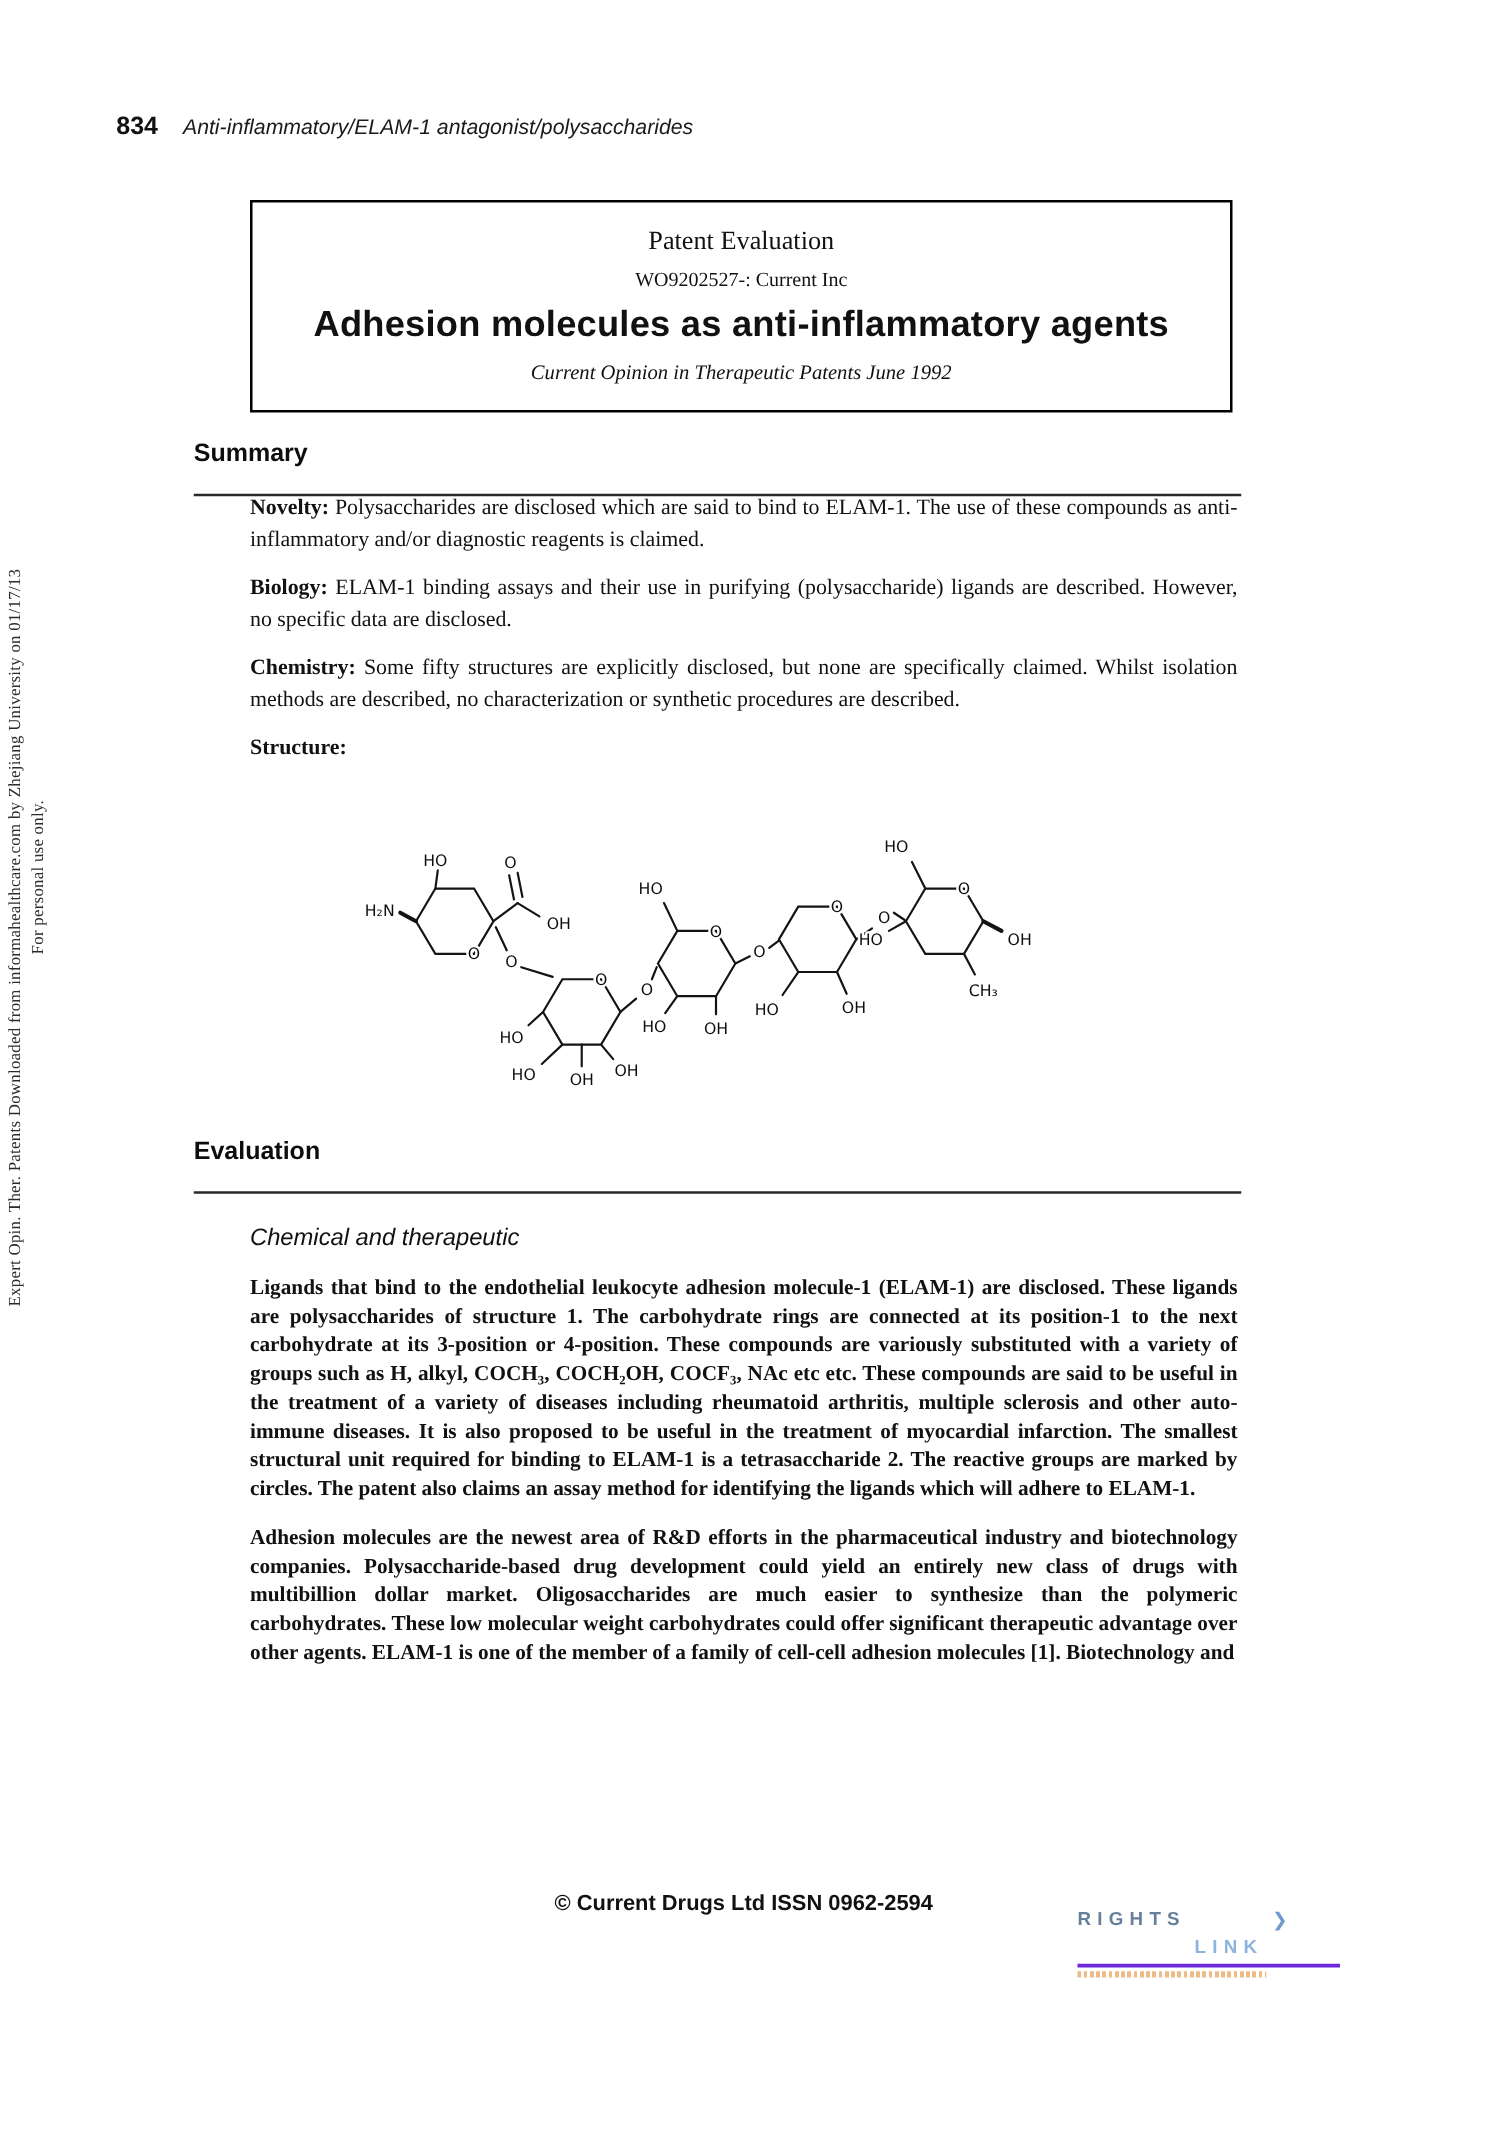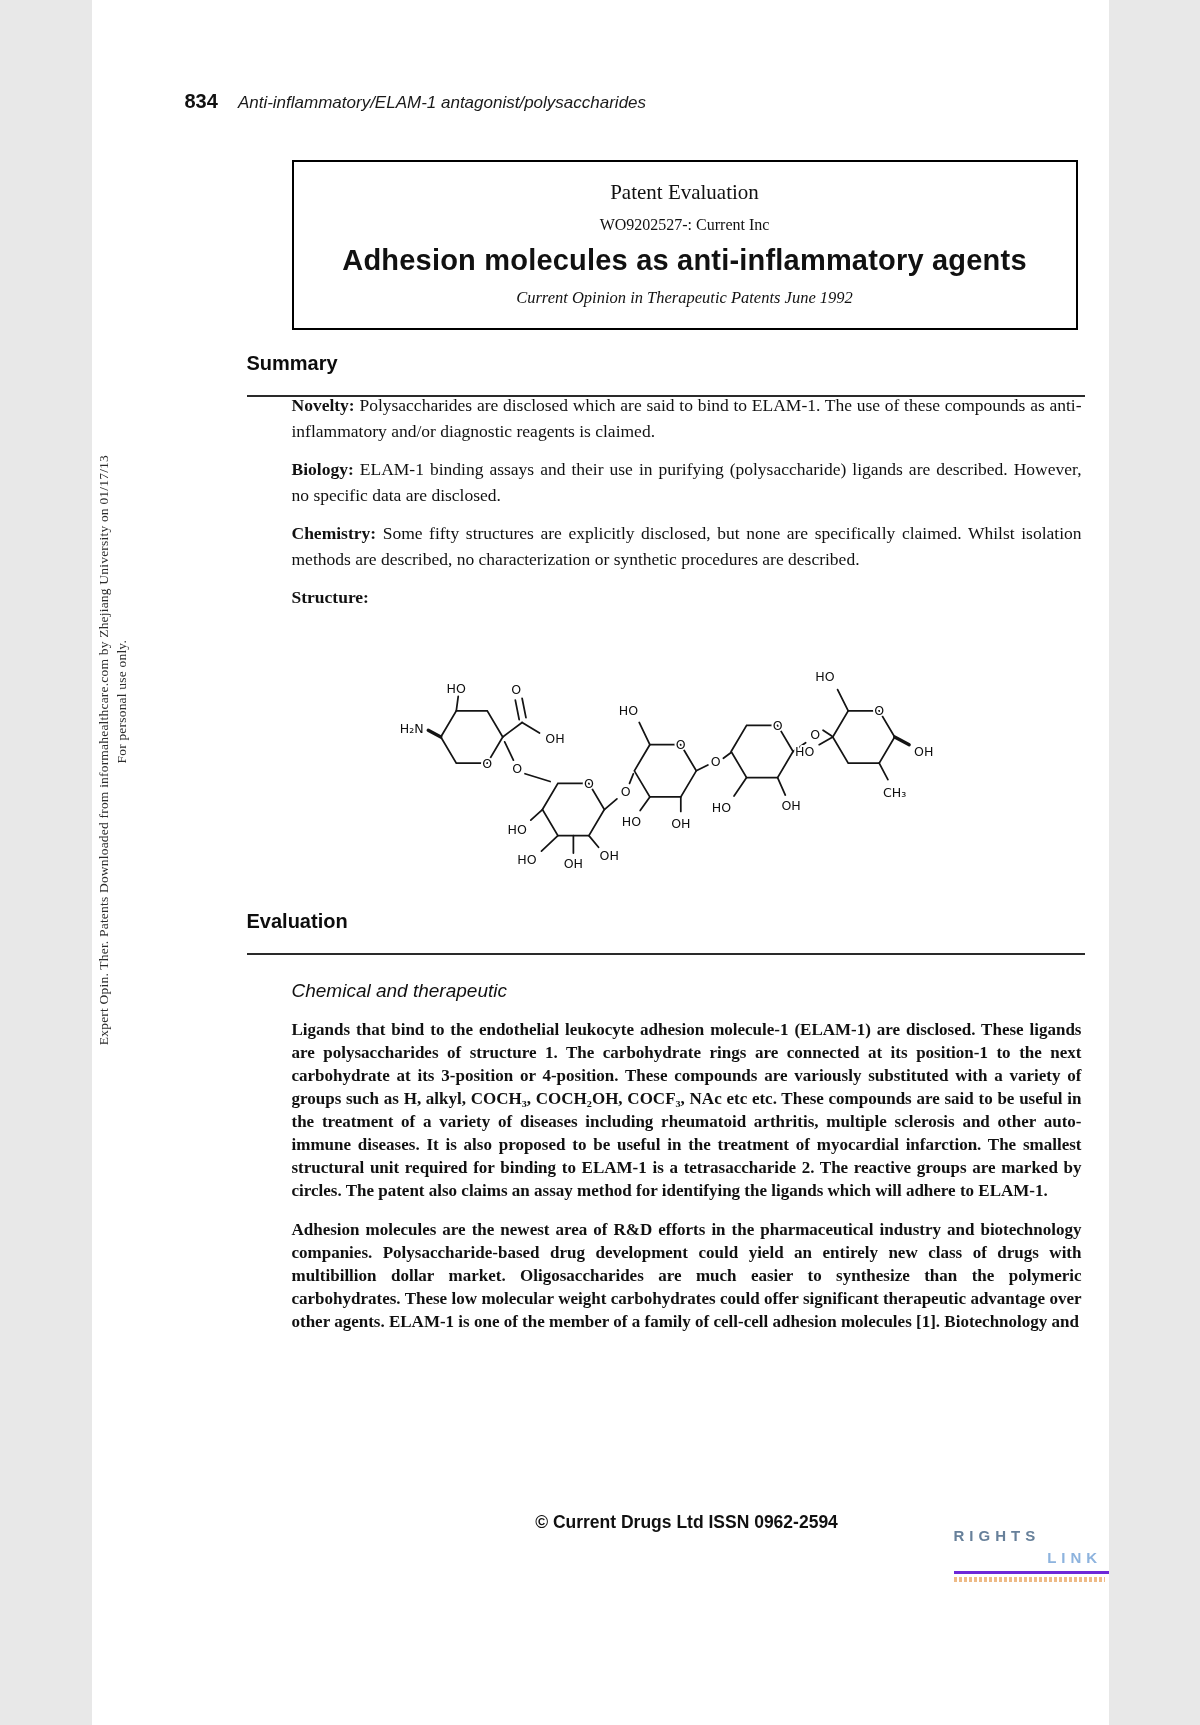--- a/index.html
+++ b/index.html
@@ -1,17 +1,17 @@
 <!DOCTYPE html>
 <html><head>
 <meta charset="utf-8">
 <style>
   html,body { margin:0; padding:0; background:#e8e8e8; }
   .page {
-    position:relative; width:1017px; height:1725px; background:#ffffff;
+    position:relative; width:1200px; height:1725px; background:#ffffff;
     font-family:"Liberation Serif", serif; color:#111; overflow:hidden;
     margin:0 auto;
   }
 
   
   .running-head { position:absolute; top:90px; left:93px; display:flex; align-items:baseline; gap:20px; }
   .page-number { font-family:"Liberation Sans", sans-serif; font-weight:bold; font-size:20px; }
   .running-title { font-family:"Liberation Sans", sans-serif; font-style:italic; font-size:17px; color:#1a1a1a;text-align:center; }
 
   
@@ -40,21 +40,21 @@
   p.body b { font-weight:bold; }
 
   #eval-sub {
     position:absolute; left:200px; top:980px;
     font-family:"Liberation Sans", sans-serif; font-style:italic; font-size:19px; color:#111;
   }
   #eval-body { top:1014px; }
   p.body-bold { font-size:17px; font-weight:bold; line-height:23px; text-align:justify; margin:4px 0 16px; }
 
   
-  #structure-block { position:absolute; left:283px; top:645px; width:600px; height:244px; }
+  #structure-block { position:absolute; left:267px; top:645px; width:600px; height:244px; }
   #structure-block svg { width:600px; height:242px; }
   #structure-block .bond { stroke:#141414; stroke-width:1.8; fill:none; stroke-linecap:round; }
   #structure-block .bond-bold { stroke:#141414; stroke-width:3.4; fill:none; stroke-linecap:round; }
   #structure-labels text {
     font-family:"DejaVu Sans", sans-serif; font-size:13px; fill:#0e0e0e;
     text-anchor:middle; dominant-baseline:central;
     paint-order:stroke; stroke:#ffffff; stroke-width:4px; stroke-linejoin:round;
   }
 
   

